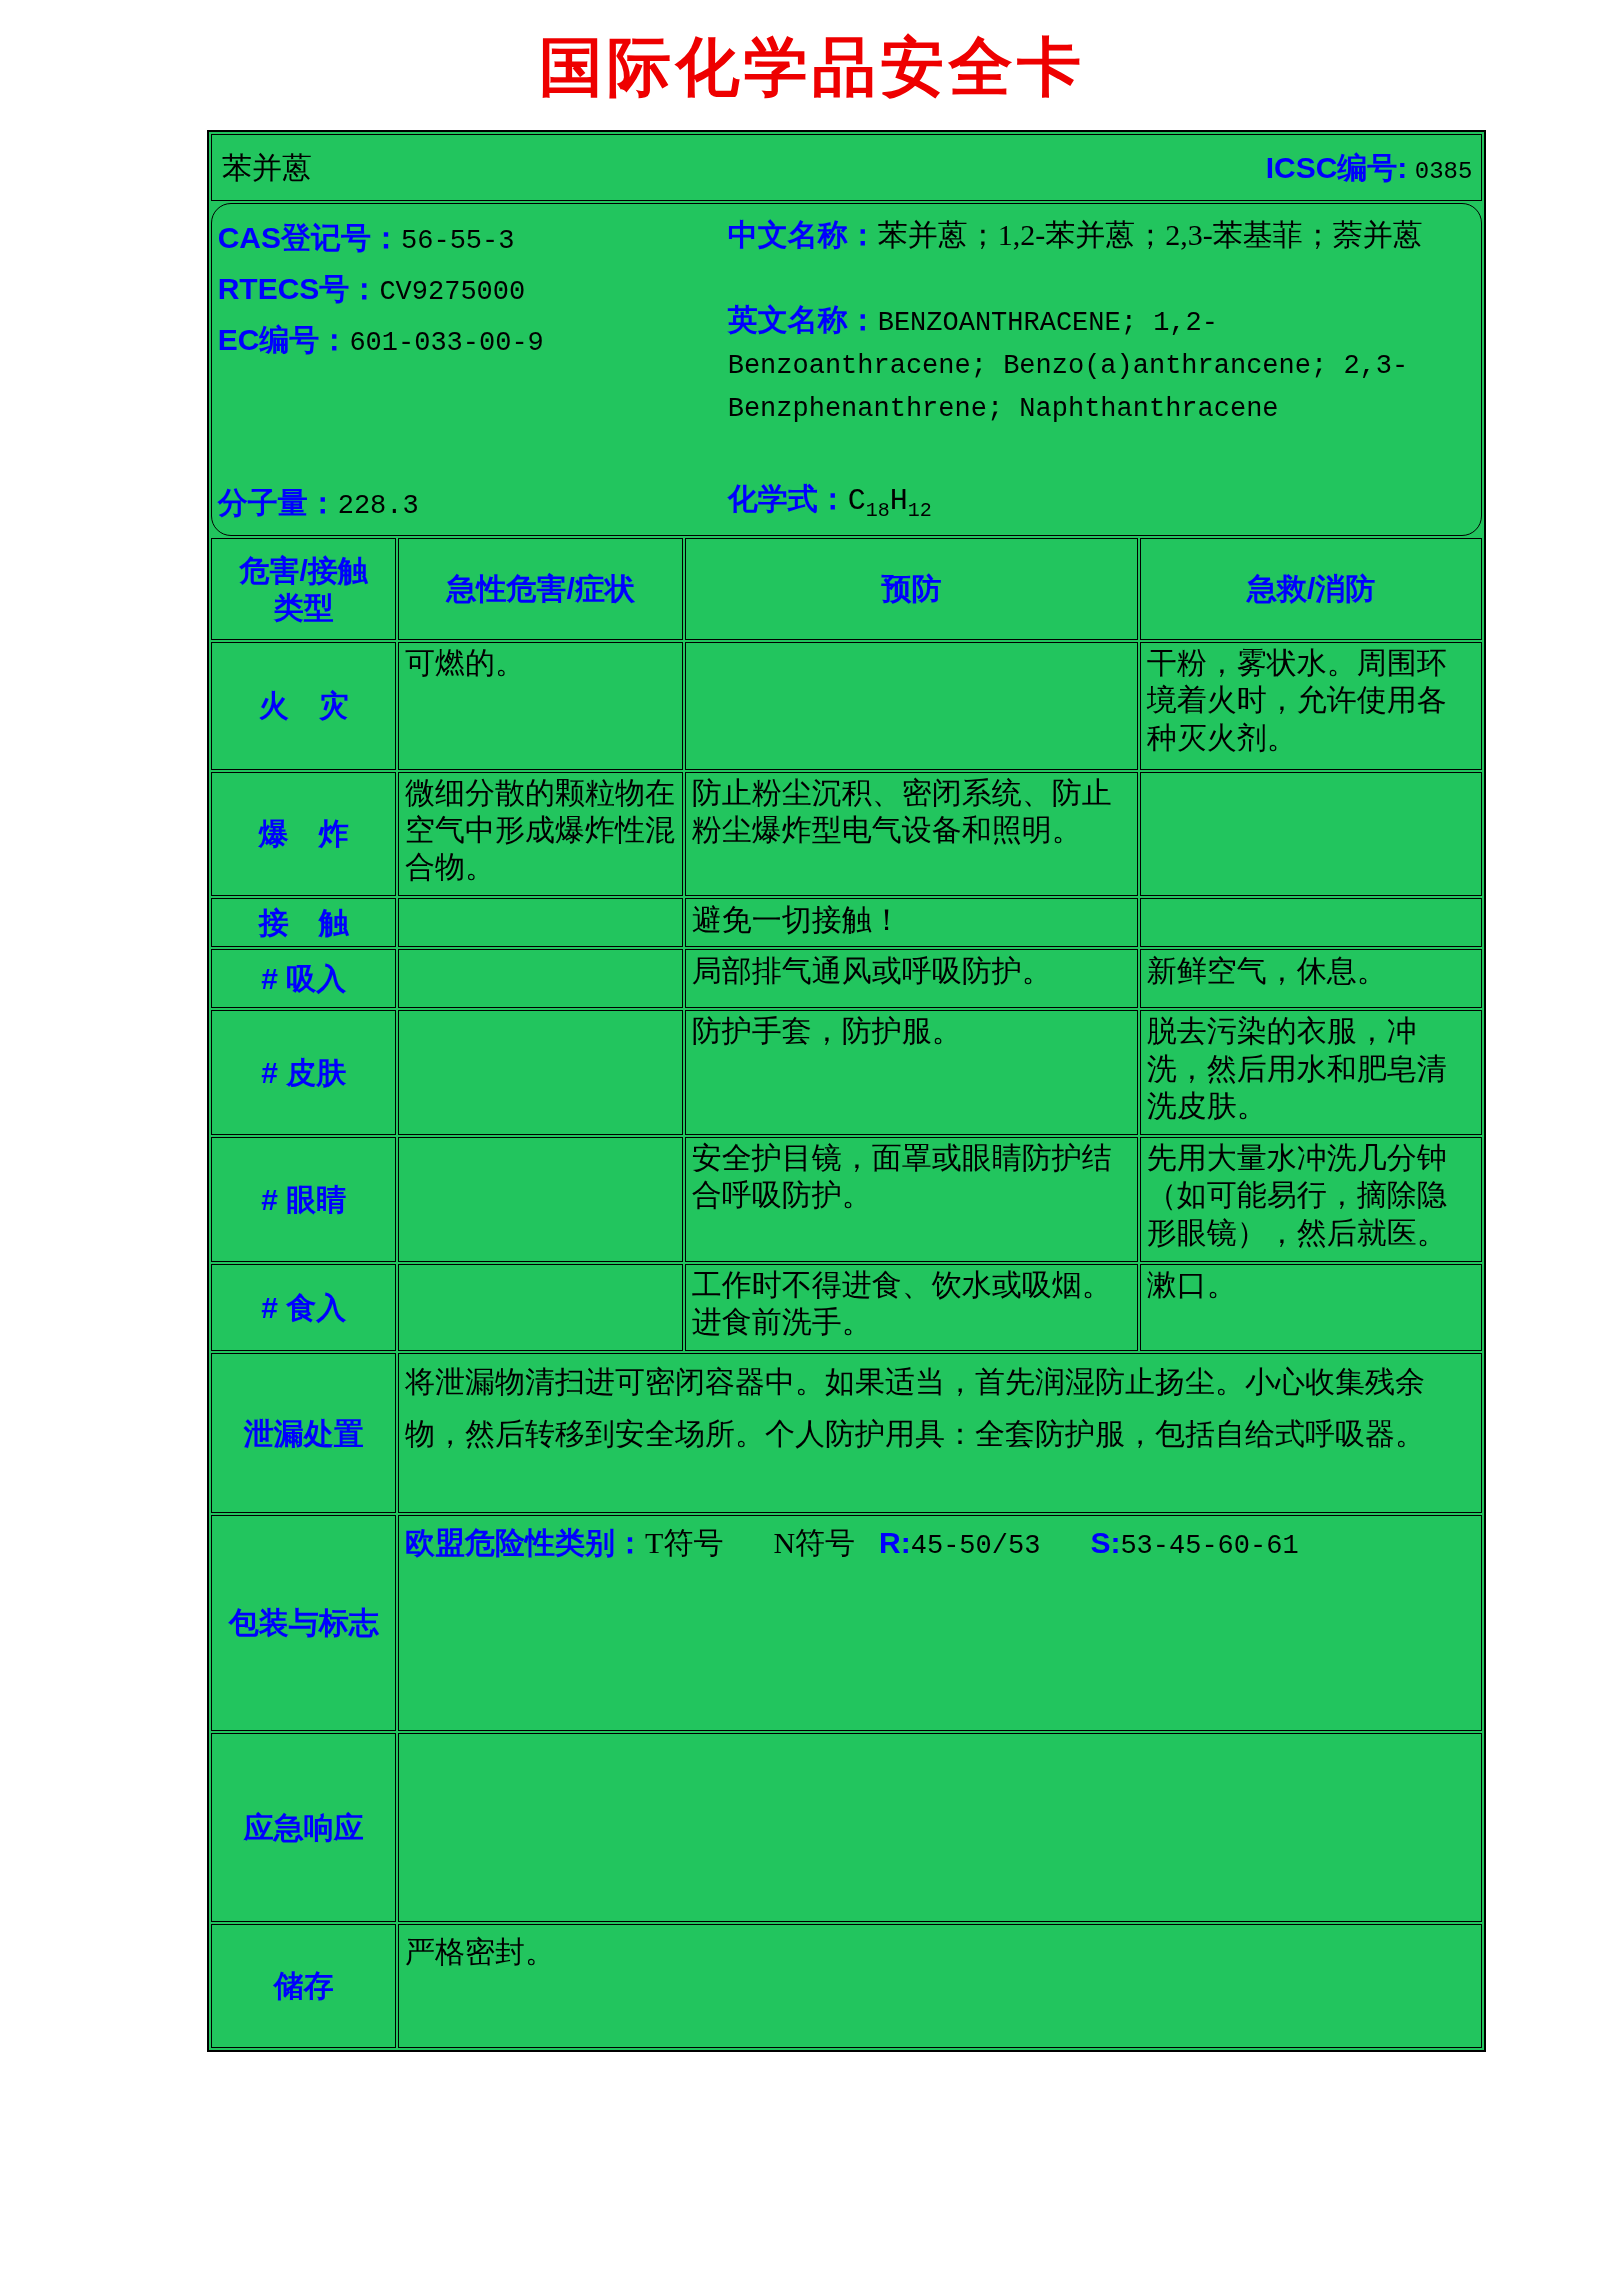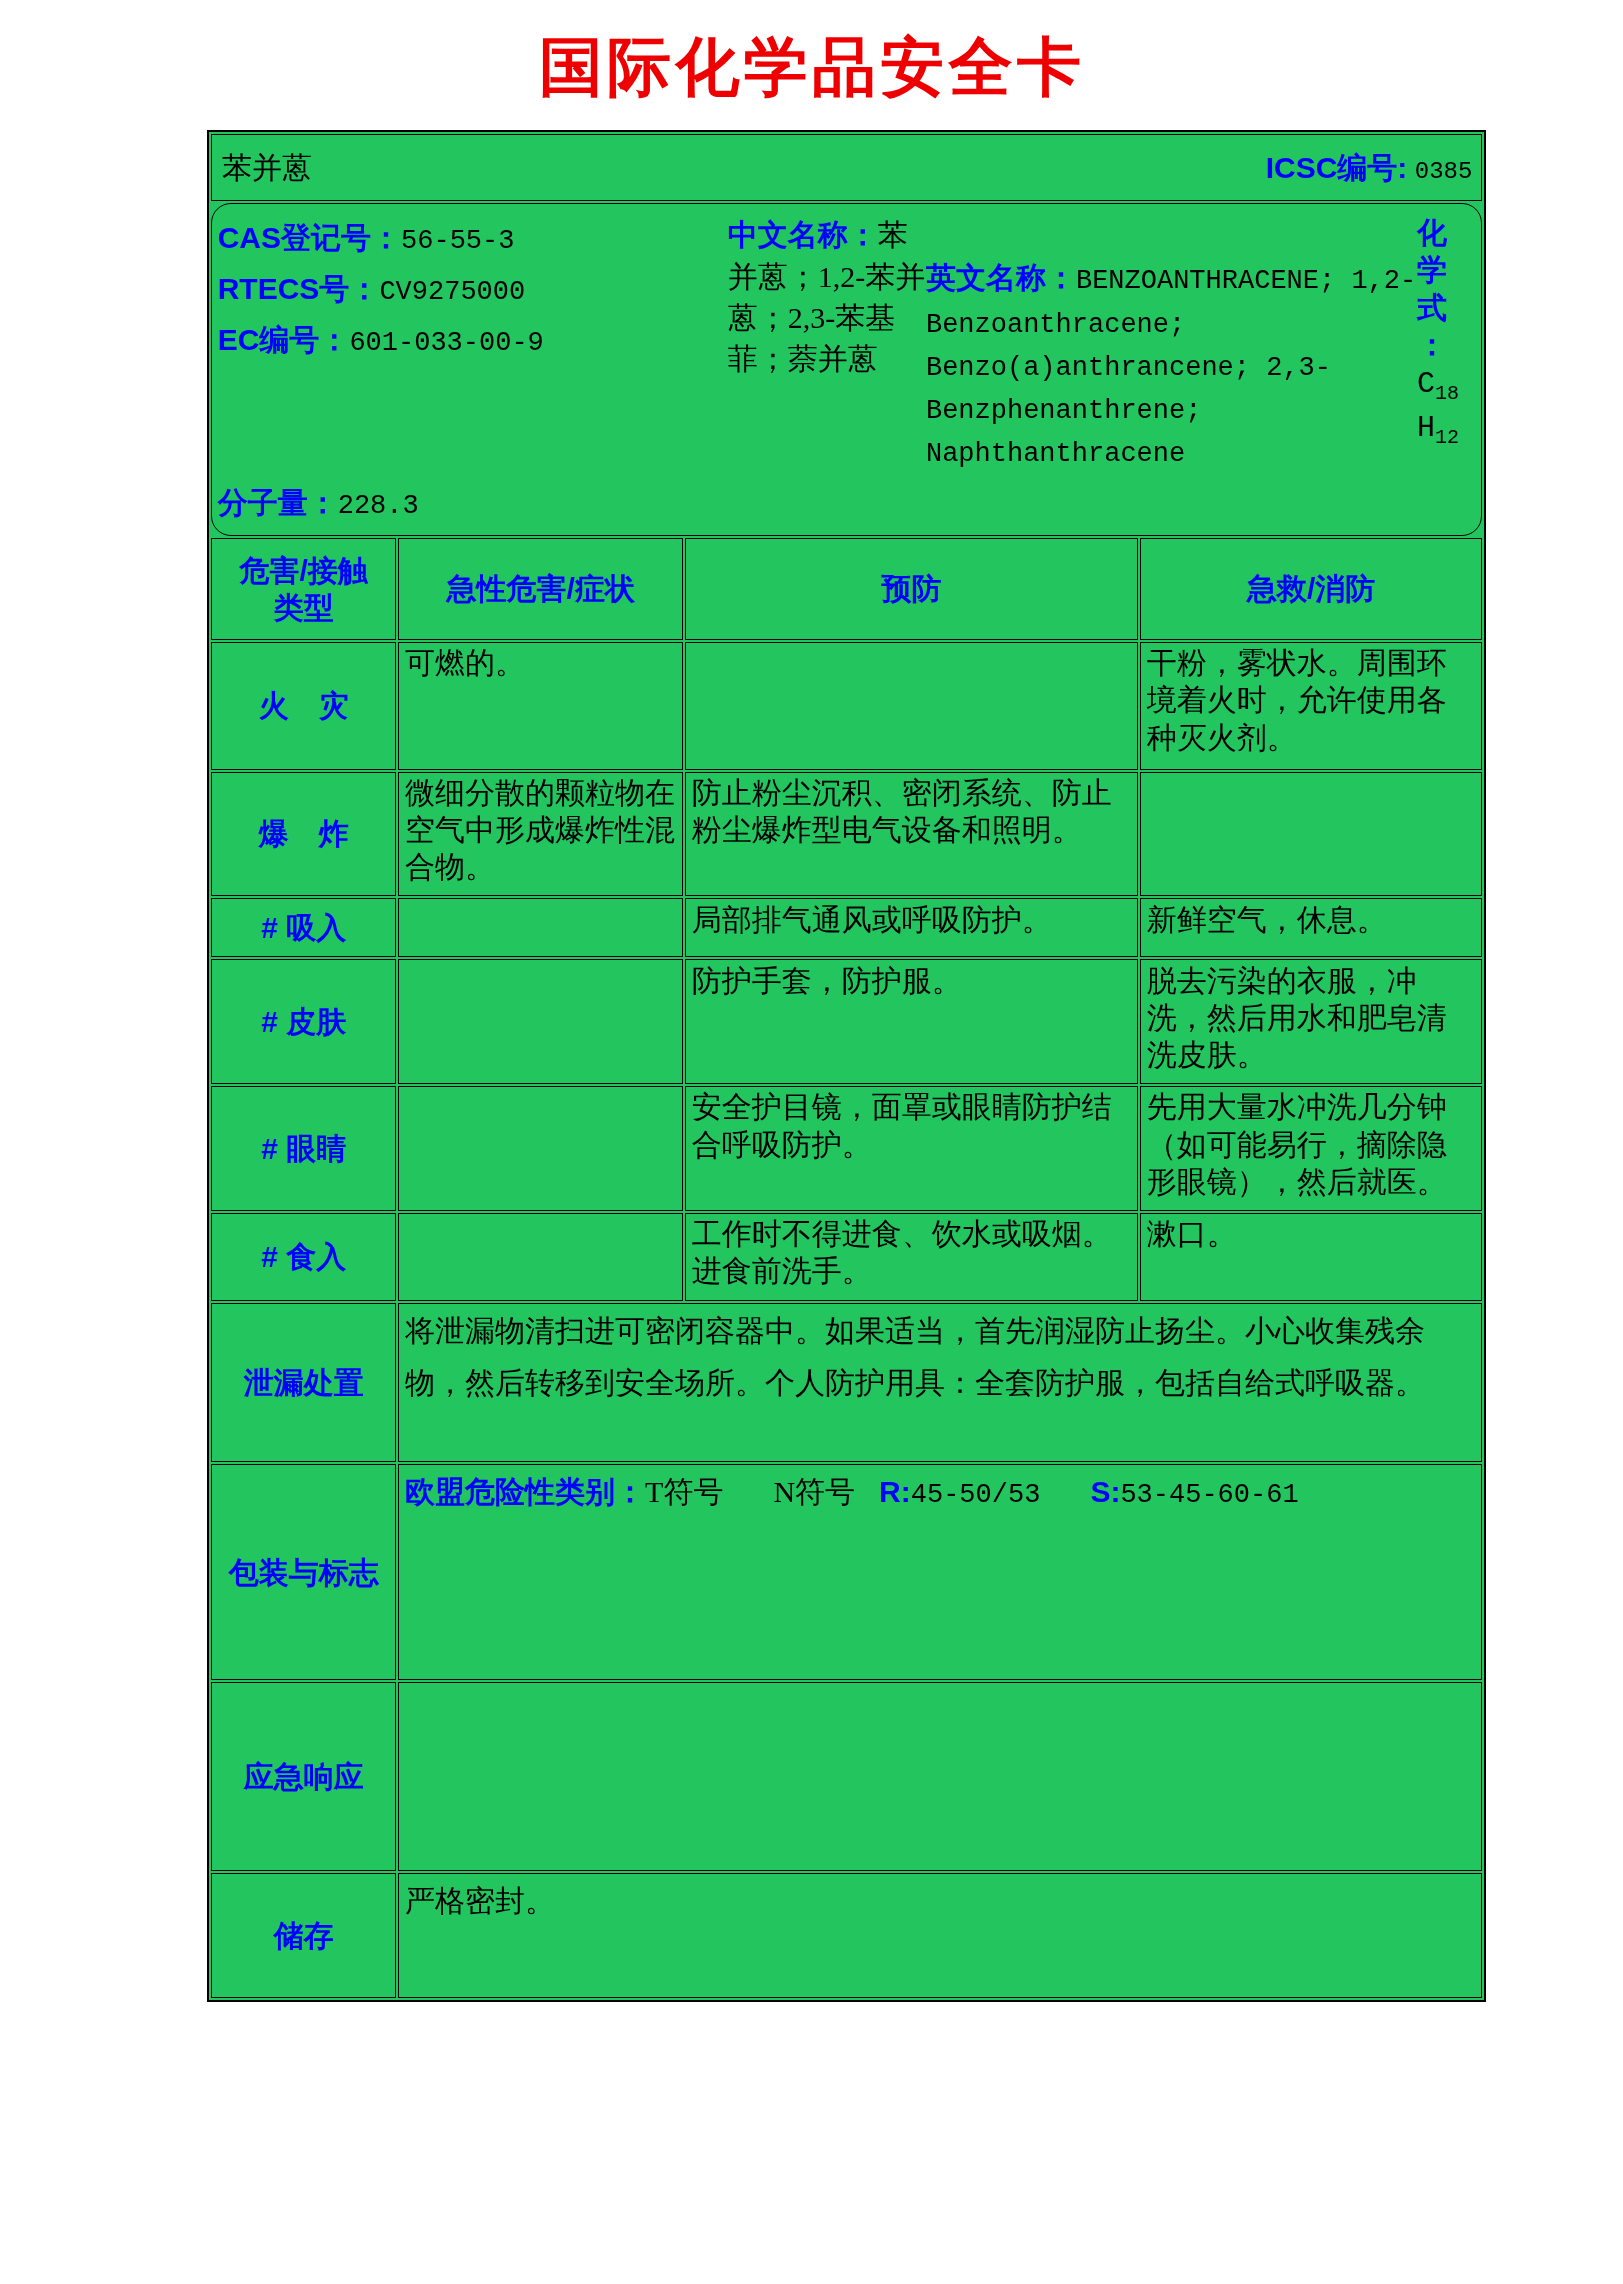--- a/index.html
+++ b/index.html
@@ -44,21 +44,21 @@
   tr.h-ing td{height:83px;}
   tr.h-spill td{height:155px;}
   tr.h-pack td{height:211px;}
   tr.h-emer td{height:184px;margin-top:12px;}
   tr.h-stor td{height:120px;}
   .titlebar{display:flex;justify-content:space-between;align-items:center;height:100%;}
   .titlebar .nm{font-size:30px;padding-left:4.3px;}
   .titlebar .icsc{padding-right:2.9px;}
   .id-wrap{display:flex;height:100%;padding-top:8.6px;box-sizing:border-box;}
   .id-left{width:510px;flex:0 0 510px;display:flex;flex-direction:column;}
-  .id-right{flex:1 1 auto;display:flex;}
+  .id-right{flex:1 1 auto;display:flex;flex-direction:column;}
   .id-line{line-height:48px;}
   .id-spacer{flex:1 1 auto;}
   .cn-block,.en-block{line-height:1.38;}
   .en-block{margin-top:43px;}
   .formula-line,.mw-line{margin-bottom:10px;}
   sub{font-size:20px;}
   td.wide{line-height:1.75;}
   .pack-line{line-height:1.4;padding-top:4.3px;}
   .gap2{display:inline-block;width:50px;}
   .gap1{display:inline-block;width:24px;}
@@ -123,20 +123,26 @@
     <td>干粉，雾状水。周围环境着火时，允许使用各种灭火剂。</td>
   </tr>
 
   <tr class="h-expl">
     <td class="lbl">爆　炸</td>
     <td>微细分散的颗粒物在空气中形成爆炸性混合物。</td>
     <td>防止粉尘沉积、密闭系统、防止粉尘爆炸型电气设备和照明。</td>
     <td></td>
   </tr>
 
+  <tr class="h-cont">
+    <td class="lbl">接　触</td>
+    <td></td>
+    <td>避免一切接触！</td>
+    <td></td>
+  </tr>
 
   <tr class="h-inh">
     <td class="lbl"># 吸入</td>
     <td></td>
     <td>局部排气通风或呼吸防护。</td>
     <td>新鲜空气，休息。</td>
   </tr>
 
   <tr class="h-skin">
     <td class="lbl"># 皮肤</td>

